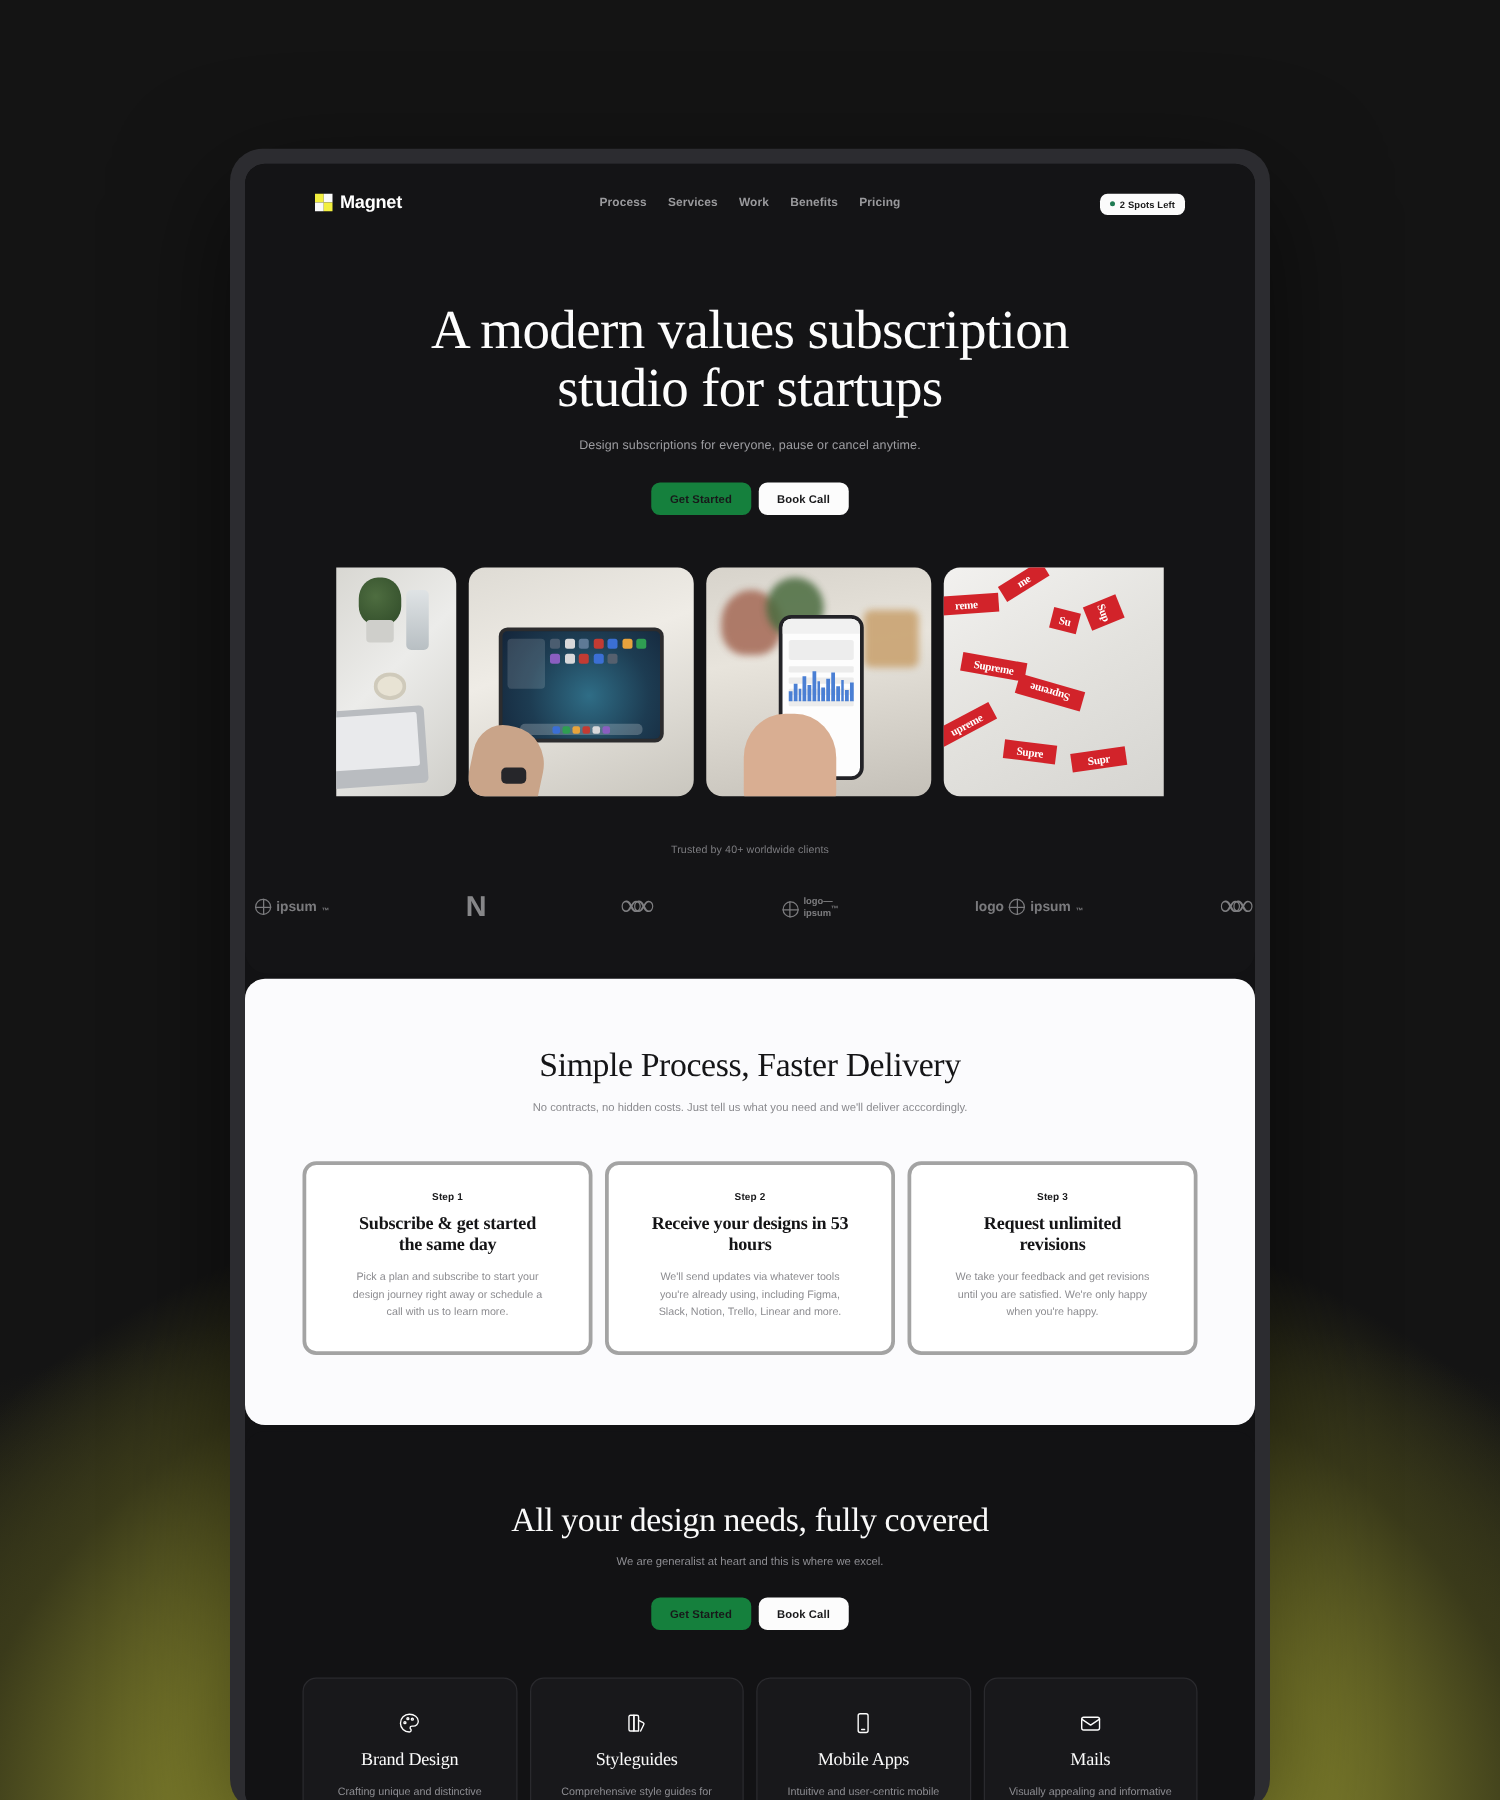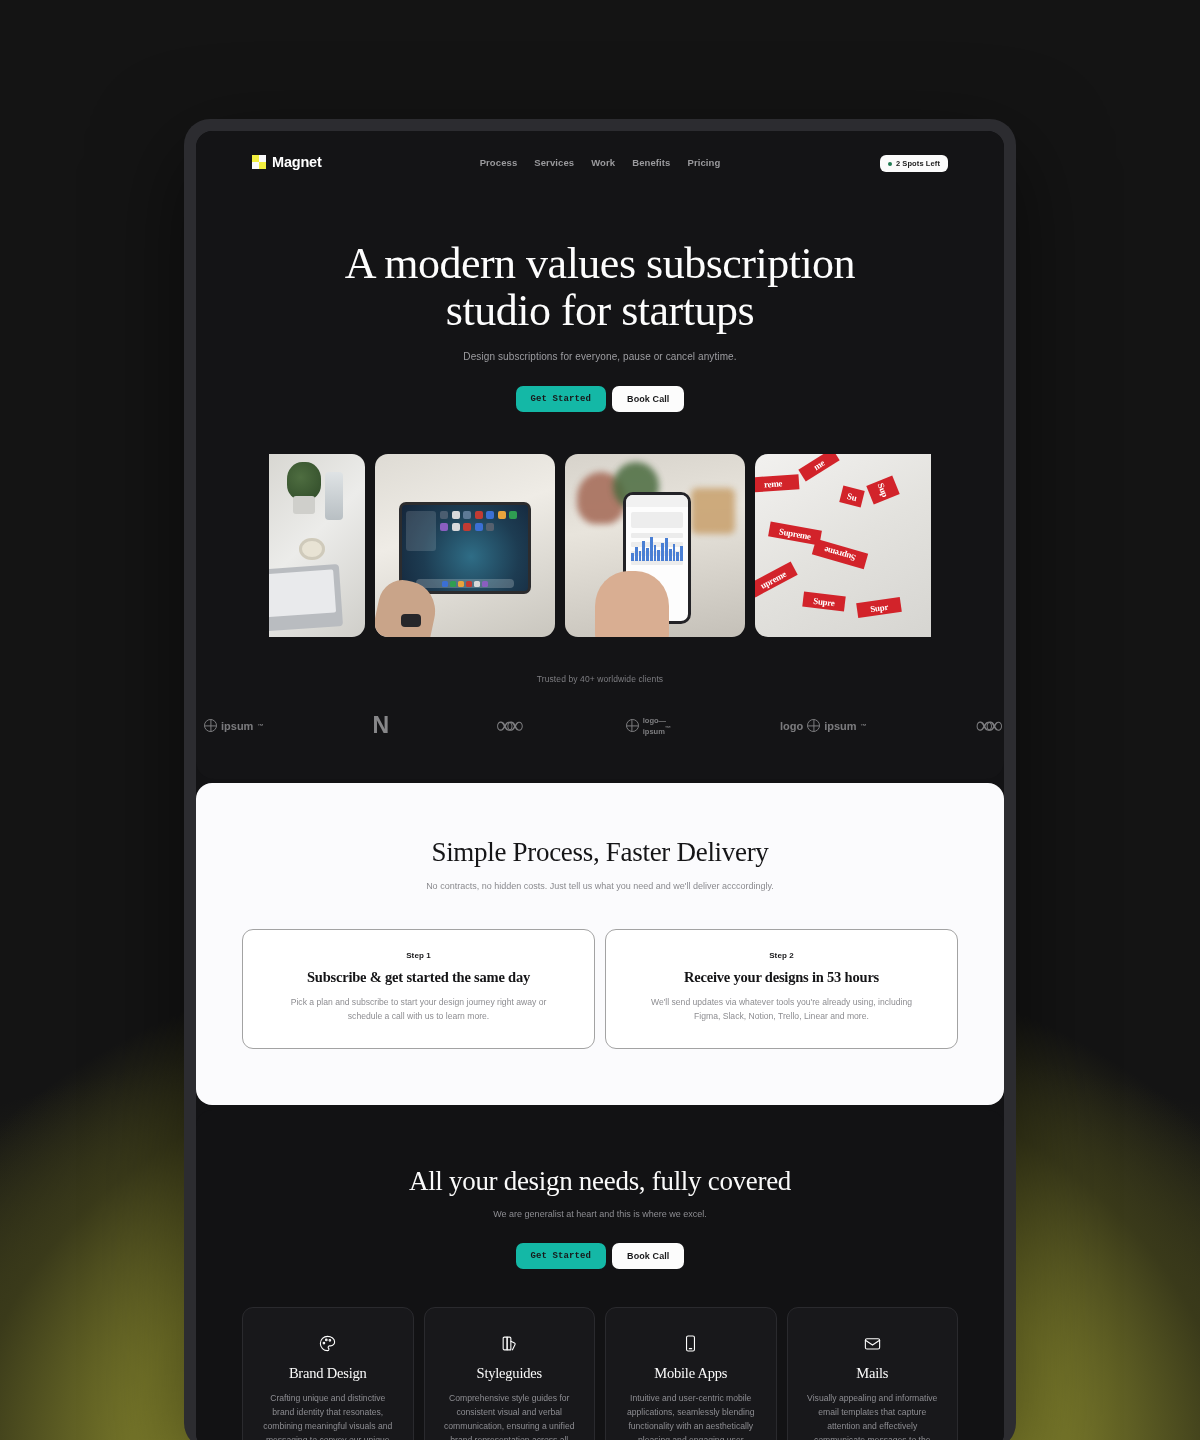--- a/index.html
+++ b/index.html
@@ -75,21 +75,21 @@
   .hero-title {
     font-family:"Liberation Serif", serif;
     color:#fdfdfd;
     font-size:44px; line-height:1.06;
     letter-spacing:-.5px; font-weight:400;
   }
   .hero-sub { color:#9d9da1; font-size:10px; margin-top:17px; letter-spacing:.1px; }
 
   .cta-row { display:flex; justify-content:center; gap:6px; margin-top:24px; }
   .btn { border:none; border-radius:7px; font-size:9px; font-weight:600; padding:8px 15px; cursor:pointer; letter-spacing:.1px; font-family:inherit; }
-  .btn-yellow { background:#14b8a6; color:#18181a;font-family:Liberation Mono, monospace; }
+  .btn-yellow { background:#15803d; color:#18181a; }
   .btn-white  { background:#fcfcfc; color:#18181a; }
 
   
   .carousel {
     display:flex; gap:10px; justify-content:center;
     margin-top:42px; padding:0 0;
     align-items:center;
   }
   .shot {
     border-radius:13px; overflow:hidden; position:relative; flex:none;
@@ -154,21 +154,21 @@
   .s4 .f8 { left:48px; top:140px; width:42px; height:15px; transform:rotate(7deg); }
   .s4 .f9 { left:102px; top:146px; width:44px; height:15px; transform:rotate(-8deg); }
 
   
   .trusted { text-align:center; margin-top:37px; }
   .trusted-label { color:#7d7d81; font-size:8.5px; letter-spacing:.1px; }
   .logos {
     display:flex; align-items:center; justify-content:space-between;
     margin-top:28px; padding:0 8px; opacity:.55;
   }
-  .logo-item { color:#cfcfd2; display:flex; align-items:center; gap:4px; font-size:11px; font-weight:600; }
+  .logo-item { color:#cfcfd2; display:flex; align-items:flex-end; gap:4px; font-size:11px; font-weight:600; }
   .globe { width:13px; height:13px; border:1.2px solid #cfcfd2; border-radius:50%; position:relative; display:inline-block; flex:none; }
   .globe:before { content:""; position:absolute; left:50%; top:-1px; bottom:-1px; width:1.2px; background:#cfcfd2; transform:translateX(-50%); }
   .globe:after  { content:""; position:absolute; top:50%; left:-1px; right:-1px; height:1.2px; background:#cfcfd2; transform:translateY(-50%); }
   .tm { font-size:6px; vertical-align:super; }
   .logo-stack { line-height:1.02; font-size:7.5px; text-align:left; }
   .mark-n { font-family:"Liberation Sans",sans-serif; font-size:23px; font-weight:700; letter-spacing:-2px; color:#e6e6e8; }
   .mark-inf { font-family:"Liberation Serif",serif; font-size:24px; letter-spacing:-7px; color:#d8d8db; }
 
   
   .process {
@@ -176,21 +176,21 @@
     padding:54px 0 56px; text-align:center;
   }
   .sec-title {
     font-family:"Liberation Serif", serif; font-size:27px; color:#151517;
     font-weight:400; letter-spacing:-.3px;
   }
   .sec-sub { color:#8a8a8e; font-size:9px; margin-top:13px; }
 
   .steps { display:flex; gap:10px; justify-content:center; margin-top:38px; padding:0 46px; }
   .step-card {
-    flex:1; background:#fff; border:1px solid #a3a3a3; border-radius:11px;
+    flex:1; background:#fff; border:3px solid #a3a3a3; border-radius:11px;
     padding:21px 32px 24px; text-align:center;
   }
   .step-kicker { font-size:8px; font-weight:700; color:#18181a; letter-spacing:.1px; }
   .step-title {
     font-family:"Liberation Serif", serif; font-size:14.5px; color:#141416;
     font-weight:700; margin-top:9px; letter-spacing:-.2px;
   }
   .step-body { color:#8d8d91; font-size:8.6px; line-height:1.62; margin-top:10px; }
 
   
@@ -392,20 +392,25 @@
           <div class="step-card">
             <div class="step-kicker">Step 1</div>
             <div class="step-title">Subscribe &amp; get started the same day</div>
             <div class="step-body">Pick a plan and subscribe to start your design journey right away or schedule a call with us to learn more.</div>
           </div>
           <div class="step-card">
             <div class="step-kicker">Step 2</div>
             <div class="step-title">Receive your designs in 53 hours</div>
             <div class="step-body">We'll send updates via whatever tools you're already using, including Figma, Slack, Notion, Trello, Linear and more.</div>
           </div>
+          <div class="step-card">
+            <div class="step-kicker">Step 3</div>
+            <div class="step-title">Request unlimited revisions</div>
+            <div class="step-body">We take your feedback and get revisions until you are satisfied. We're only happy when you're happy.</div>
+          </div>
         </div>
       </section>
 
       <section class="services">
         <h2 class="sec-title-dark">All your design needs, fully covered</h2>
         <p class="sec-sub-dark">We are generalist at heart and this is where we excel.</p>
 
         <div class="cta-row">
           <button class="btn btn-yellow">Get Started</button>
           <button class="btn btn-white">Book Call</button>

